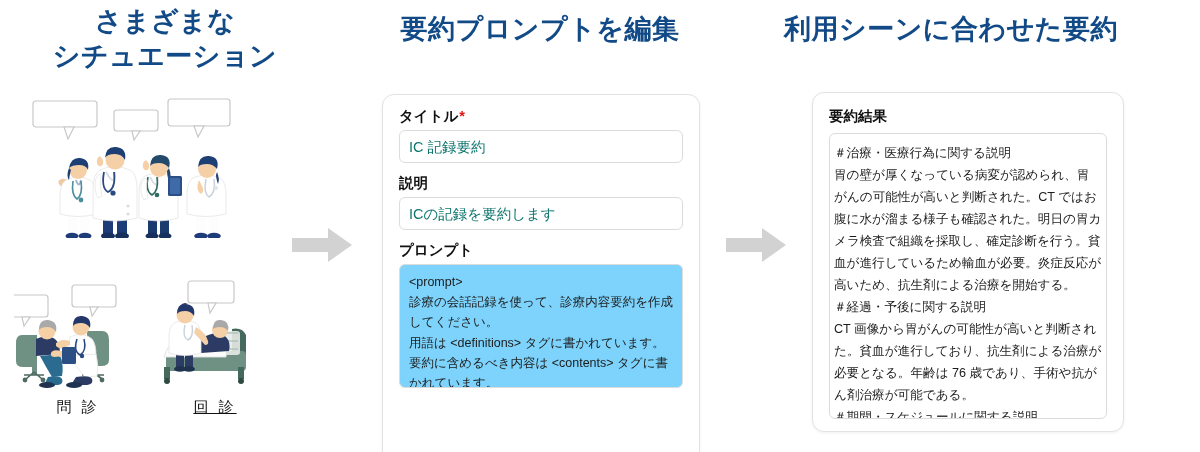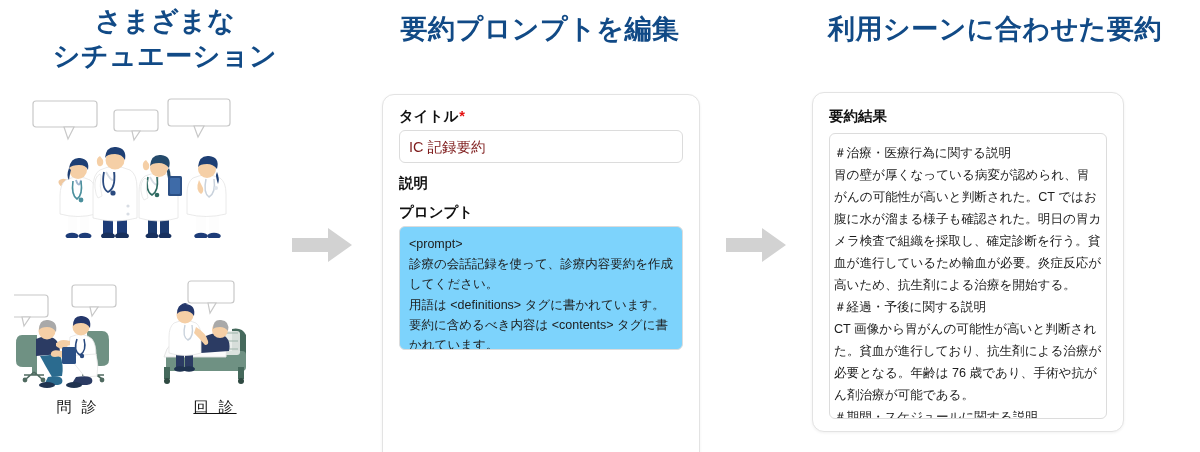--- a/index.html
+++ b/index.html
@@ -27,21 +27,21 @@
     position: absolute;
     font-size: 27px;
     font-weight: bold;
     color: #114a86;
     letter-spacing: 0.5px;
     line-height: 1.28;
     text-align: center;
   }
   .col-title.t1 { left: 0;   top: 4px;  width: 330px; }
   .col-title.t2 { left: 370px; top: 12px; width: 340px; }
-  .col-title.t3 { left: 790px; top: 12px; width: 410px; }
+  .col-title.t3 { left: 746px; top: 12px; width: 410px; }
 
   
   .illus-col {
     position: absolute;
     left: 0;
     top: 88px;
     width: 330px;
     height: 350px;
   }
   .illus-label {
@@ -107,21 +107,21 @@
   }
   .field-label.spaced { margin-top: 13px; }
 
   .input-box {
     box-sizing: border-box;
     width: 100%;
     border: 1px solid #dcdcdc;
     border-radius: 6px;
     background: #fff;
     font-size: 14.5px;
-    color: #7f1d1d;
+    color: #0f766e;
     padding: 7px 9px;
     line-height: 1.3;
     height: 33px;
     overflow: hidden;
     white-space: nowrap;
   }
 
   .textarea-box {
     box-sizing: border-box;
     width: 100%;
@@ -337,20 +337,21 @@
     <path d="M0 10 L36 10 L36 0 L60 17 L36 34 L36 24 L0 24 Z" fill="#d2d2d2"></path>
   </svg>
 
   <div class="card mid">
     <div class="col-title-spacer"></div>
 
     <div class="field-label"><span>タイトル</span><span class="req">*</span></div>
     <div class="input-box">IC 記録要約</div>
 
     <div class="field-label spaced">説明</div>
+    <div class="input-box">ICの記録を要約します</div>
 
     <div class="field-label spaced">プロンプト</div>
     <div class="textarea-box">&lt;prompt&gt;
 診療の会話記録を使って、診療内容要約を作成してください。
 用語は &lt;definitions&gt; タグに書かれています。
 要約に含めるべき内容は &lt;contents&gt; タグに書かれています。</div>
   </div>
 
   <svg class="arrow a2" width="62" height="34" viewBox="0 0 62 34">
     <path d="M0 10 L36 10 L36 0 L60 17 L36 34 L36 24 L0 24 Z" fill="#d2d2d2"></path>

